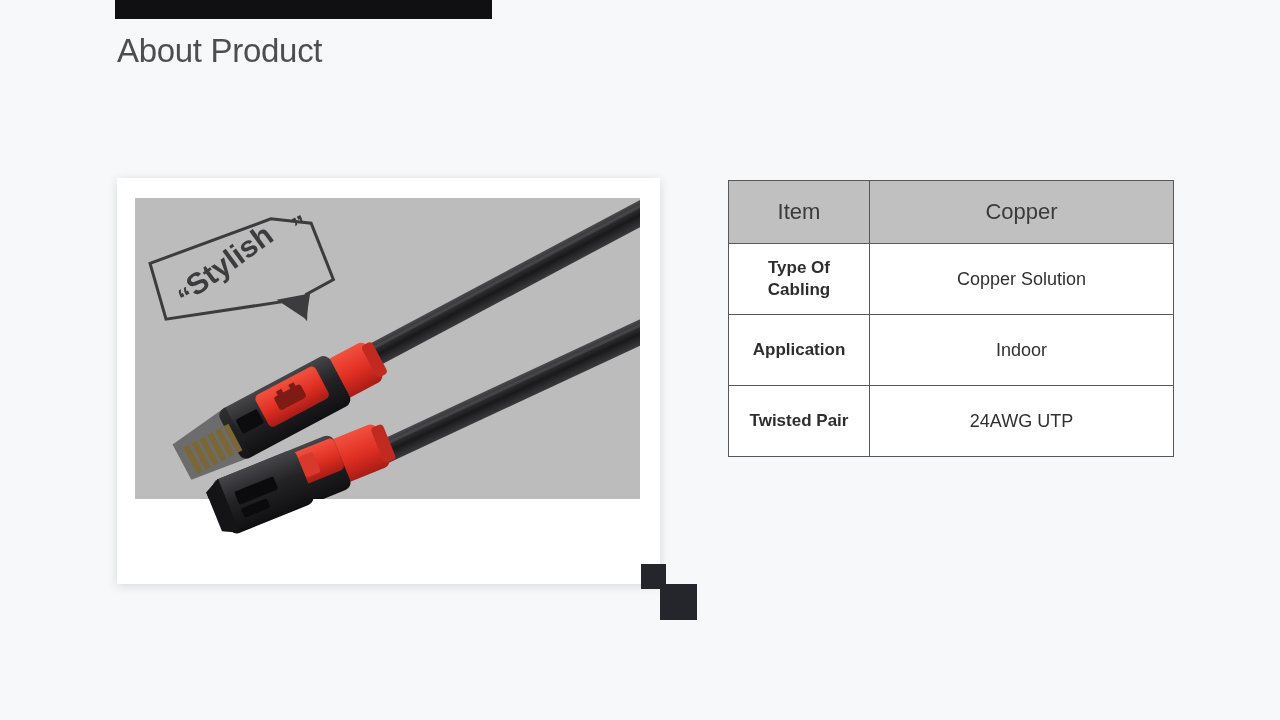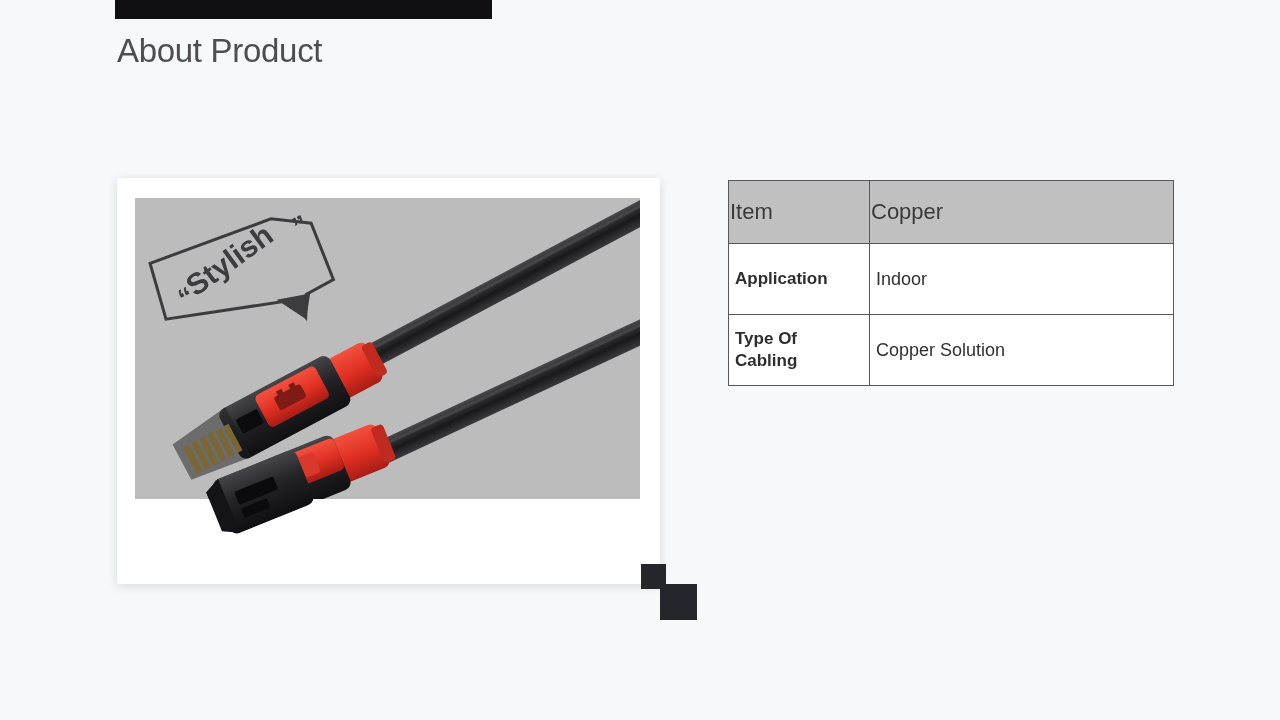--- a/index.html
+++ b/index.html
@@ -99,21 +99,21 @@
     top: 180px;
     width: 445px;
     border-collapse: collapse;
     table-layout: fixed;
   }
   .spec-table col.c-item { width: 141px; }
   .spec-table col.c-detail { width: 304px; }
   .spec-table th,
   .spec-table td {
     border: 1px solid #585858;
-    text-align: left;
+    text-align: center;
     vertical-align: middle;
     color: #2e2e2e;
   }
   .spec-table thead th {
     background: #c0c0c0;
     height: 60px;
     font-size: 22px;
     font-weight: normal;
     color: #3a3a3a;
   }
@@ -255,21 +255,25 @@
     <col class="c-detail">
   </colgroup>
   <thead>
     <tr>
       <th>Item</th>
       <th>Copper</th>
     </tr>
   </thead>
   <tbody>
     <tr>
+      <td class="k">Type Of Cabling</td>
+      <td class="v">Copper Solution</td>
+    </tr>
+    <tr>
       <td class="k">Application</td>
       <td class="v">Indoor</td>
     </tr>
     <tr>
-      <td class="k">Type Of Cabling</td>
-      <td class="v">Copper Solution</td>
+      <td class="k">Twisted Pair</td>
+      <td class="v">24AWG UTP</td>
     </tr>
   </tbody>
 </table>
 
 </body></html>

